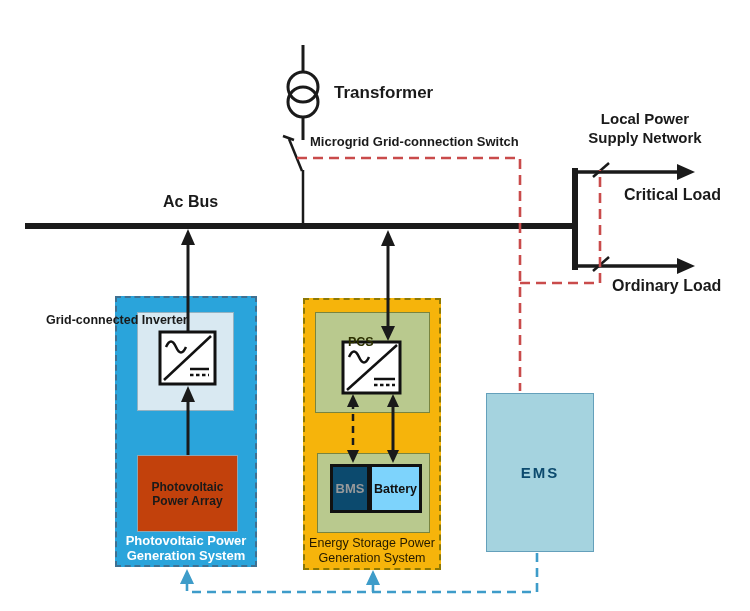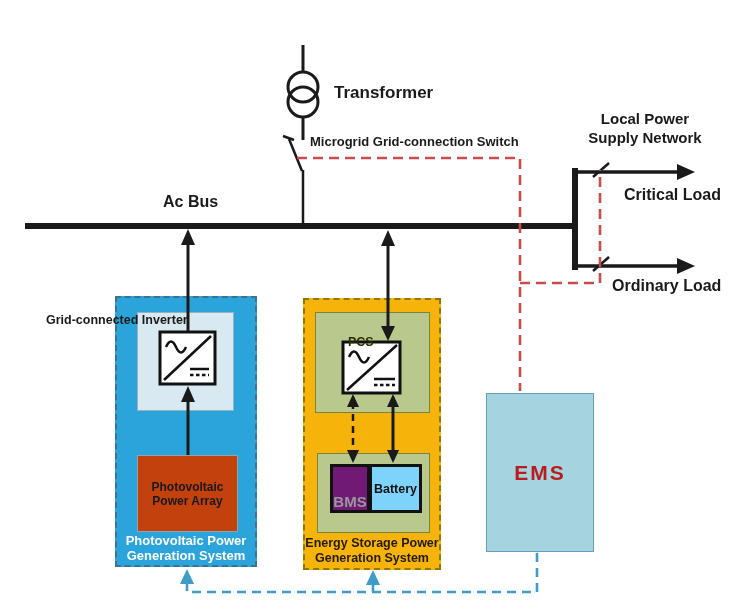--- a/index.html
+++ b/index.html
@@ -39,40 +39,40 @@
   .pcs-panel{
     left:315px;top:312px;width:115px;height:101px;z-index:6;
     background:#B9C98E;border:1px solid #79843f;box-sizing:border-box;
   }
   .battery-panel{
     left:317px;top:453px;width:113px;height:80px;z-index:6;
     background:#B9C98E;border:1px solid #79843f;box-sizing:border-box;
   }
   .bms-box{
     left:330px;top:464px;width:40px;height:49px;z-index:7;
-    background:#701a75;border:3px solid #111;box-sizing:border-box;
-    display:flex;align-items:flex-end;justify-content:center;
-    font-size:15px;font-weight:bold;color:#97999b;
+    background:#0c4a6e;border:3px solid #111;box-sizing:border-box;
+    display:flex;align-items:center;justify-content:center;
+    font-size:13px;font-weight:bold;color:#97999b;
   }
   .battery-box{
     left:369px;top:464px;width:53px;height:49px;z-index:7;
     background:#7dd3fc;border:3px solid #111;box-sizing:border-box;
     display:flex;align-items:center;justify-content:center;
     font-size:12.5px;font-weight:bold;color:#111;
   }
   .storage-title{
     left:303px;top:536px;width:138px;z-index:30;color:#241a00;
-    font-size:12.5px;font-weight:bold;text-align:center;line-height:15px;
+    font-size:12.5px;font-weight:normal;text-align:center;line-height:15px;
   }
   .ems-box{
     left:486px;top:393px;width:108px;height:159px;z-index:5;
     background:#A5D3DF;border:1px solid #64a0bb;box-sizing:border-box;
     display:flex;align-items:center;justify-content:center;
   }
-  .ems-label{font-size:21px;font-weight:bold;letter-spacing:2px;color:#b91c1c;}
+  .ems-label{font-size:15px;font-weight:bold;letter-spacing:2px;color:#0c4a6e;}
   .pcs-label{left:348px;top:319px;font-size:12.5px;color:#2c3000;margin-top:16px;}
   svg.overlay{position:absolute;left:0;top:0;z-index:20;}
 </style>
 </head>
 <body>
 
 <div id="canvas">
 
   <div class="abs pv-box"></div>
   <div class="abs pv-inverter-panel"></div>

